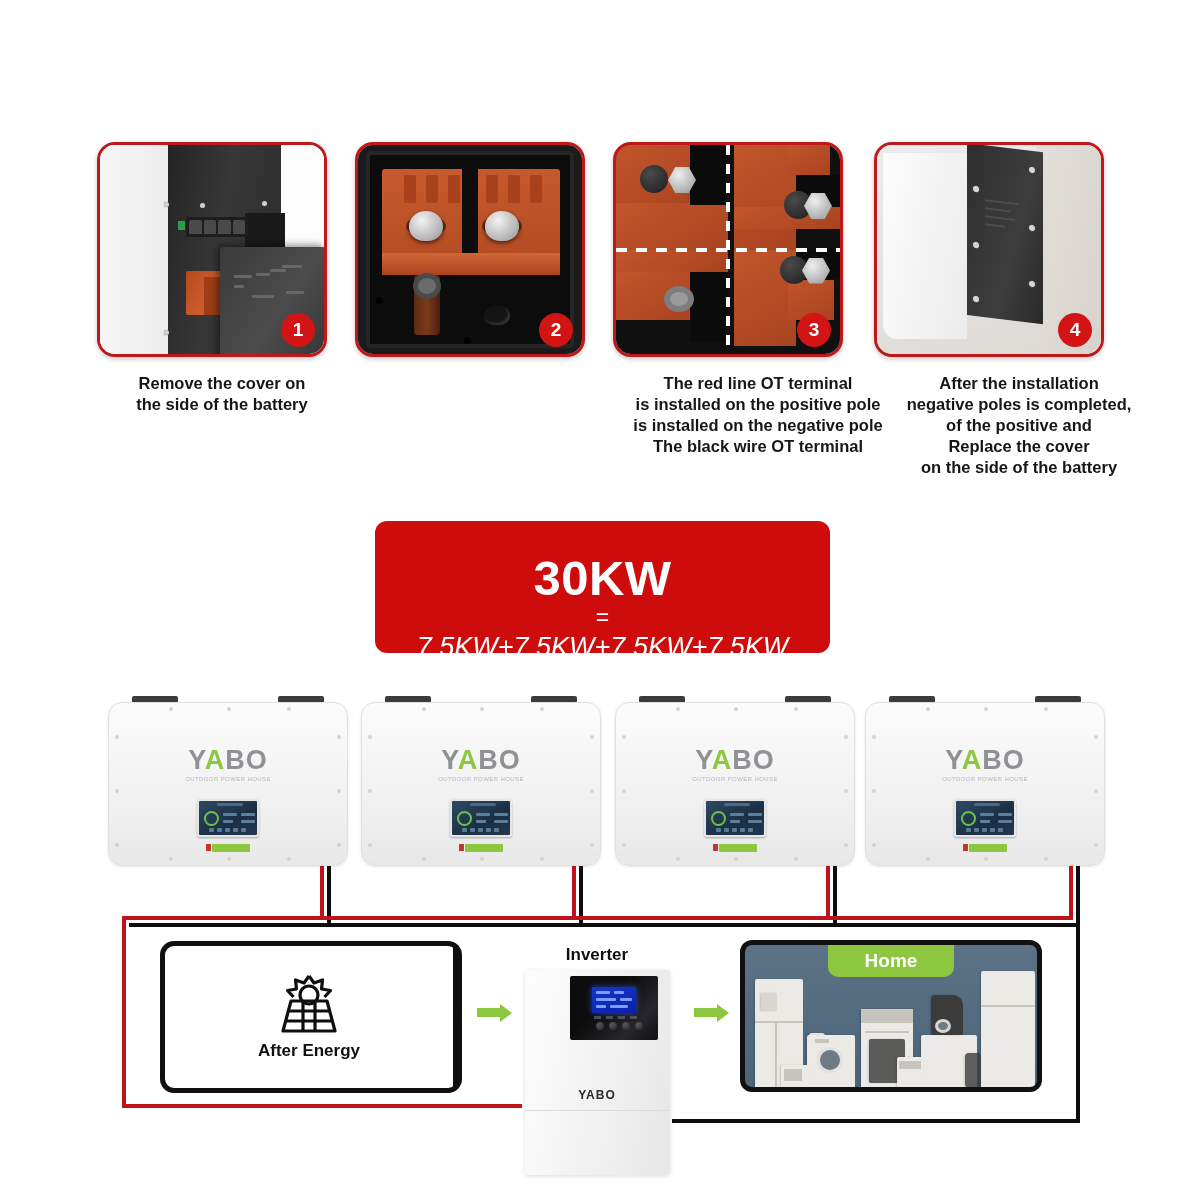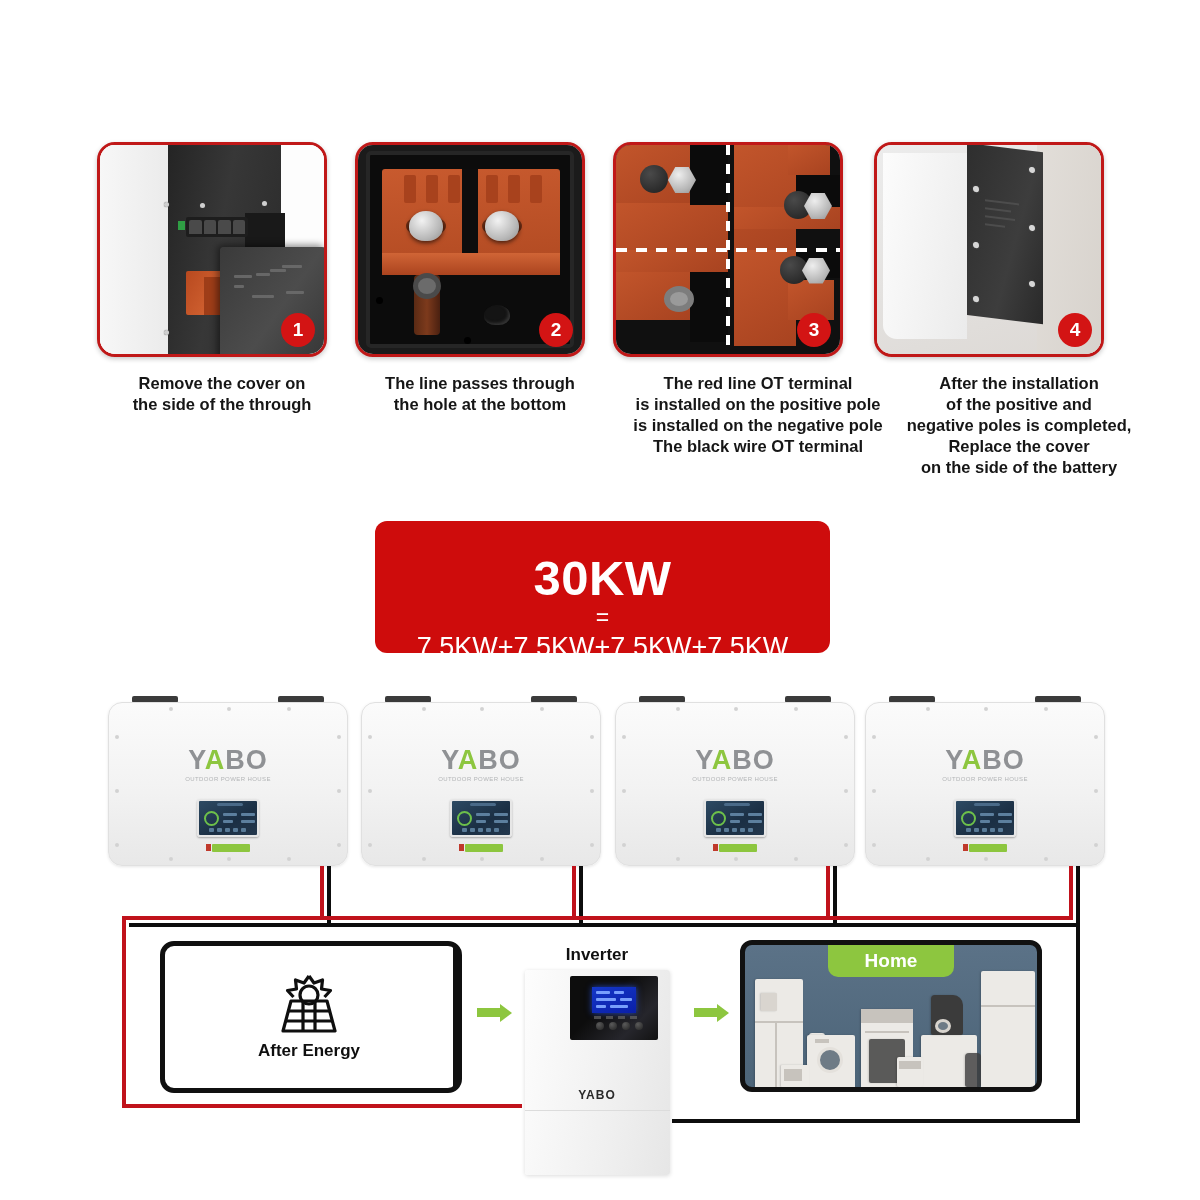--- a/index.html
+++ b/index.html
@@ -143,21 +143,21 @@
   
   .capacity {
     position: absolute; left: 375px; top: 521px;
     width: 455px; height: 132px;
     background: #ce0c0c; border-radius: 12px;
     display: flex; flex-direction: column; align-items: center; justify-content: center;
     color: #fff;
   }
   .cap-main { font-size: 49px; font-weight: bold; line-height: 1; letter-spacing: 0.5px; margin-top: 43px; }
   .cap-eq { font-size: 23px; line-height: 1.1; margin-top: 2px; }
-  .cap-sum { font-size: 27px; line-height: 1.15; margin-top: 1px; }
+  .cap-sum { font-size: 27px; line-height: 1.15; margin-top: 1px; font-style: italic; }
 
   
   .battery {
     position: absolute;
     width: 240px; height: 172px;
   }
   .bat-shell {
     position: absolute; left: 0; top: 8px; width: 240px; height: 164px;
     background: linear-gradient(180deg,#fbfbfb 0%,#f2f2f2 55%,#e8e8e8 100%);
     border-radius: 14px;
@@ -318,21 +318,21 @@
           <div class="p1-lbl" style="left:14px; top:38px; width:10px;"></div>
           <div class="p1-lbl" style="left:50px; top:22px; width:16px;"></div>
           <div class="p1-lbl" style="left:62px; top:18px; width:20px;"></div>
           <div class="p1-lbl" style="left:32px; top:48px; width:22px;"></div>
           <div class="p1-lbl" style="left:66px; top:44px; width:18px;"></div>
         </div>
         <div class="badge">1</div>
       </div>
       <div class="step-caption">
         <span class="cap-line">Remove the cover on</span>
-        <span class="cap-line">the side of the through</span>
+        <span class="cap-line">the side of the battery</span>
       </div>
     </div>
 
     <div class="step" style="left:355px;">
       <div class="step-photo">
         <div class="p2-bg"></div>
         <div class="p2-frame"></div>
         <div class="p2-block">
           <div class="p2-ridge" style="left:22px;"></div>
           <div class="p2-ridge" style="left:44px;"></div>
@@ -346,24 +346,20 @@
         <div class="p2-boltring" style="left:48px; top:70px;"></div>
         <div class="p2-bolt" style="left:51px; top:66px;"></div>
         <div class="p2-boltring" style="left:124px; top:70px;"></div>
         <div class="p2-bolt" style="left:127px; top:66px;"></div>
         <div class="p2-ot"></div>
         <div class="p2-otring"></div>
         <div class="p2-cap"></div>
         <div class="p2-hole" style="left:18px; top:152px;"></div>
         <div class="p2-hole" style="left:106px; top:192px;"></div>
         <div class="badge">2</div>
-      </div>
-      <div class="step-caption">
-        <span class="cap-line">The line passes through</span>
-        <span class="cap-line">the hole at the bottom</span>
       </div>
     </div>
 
     <div class="step" style="left:613px;">
       <div class="step-photo">
         <div class="p3-bg"></div>
 
         <div class="p3-q" style="left:0; top:0;">
           <div class="p3-orange" style="left:0; top:0; width:100px; height:58px;"></div>
           <div class="p3-orange" style="left:0; top:58px; width:112px; height:50px;"></div>
@@ -421,22 +417,22 @@
           <div class="p4-scr" style="left:62px; top:130px;"></div>
           <div class="p4-etch" style="left:18px; top:54px; width:34px;"></div>
           <div class="p4-etch" style="left:18px; top:62px; width:26px;"></div>
           <div class="p4-etch" style="left:18px; top:70px; width:30px;"></div>
           <div class="p4-etch" style="left:18px; top:78px; width:20px;"></div>
         </div>
         <div class="badge">4</div>
       </div>
       <div class="step-caption wide">
         <span class="cap-line">After the installation</span>
+        <span class="cap-line">negative poles is completed,</span>
         <span class="cap-line">of the positive and</span>
-        <span class="cap-line">negative poles is completed,</span>
         <span class="cap-line">Replace the cover</span>
         <span class="cap-line">on the side of the battery</span>
       </div>
     </div>
 
   </div>
 
   <div class="capacity">
     <div class="cap-main">30KW</div>
     <div class="cap-eq">=</div>

